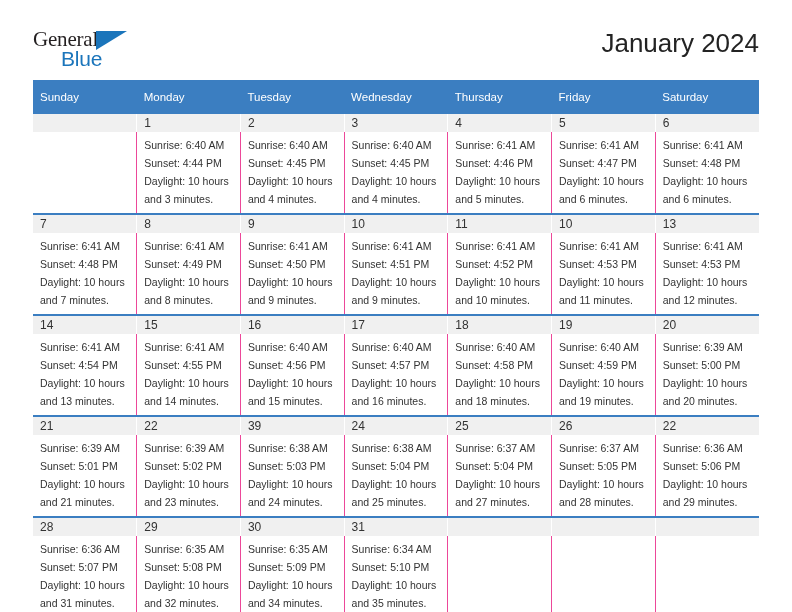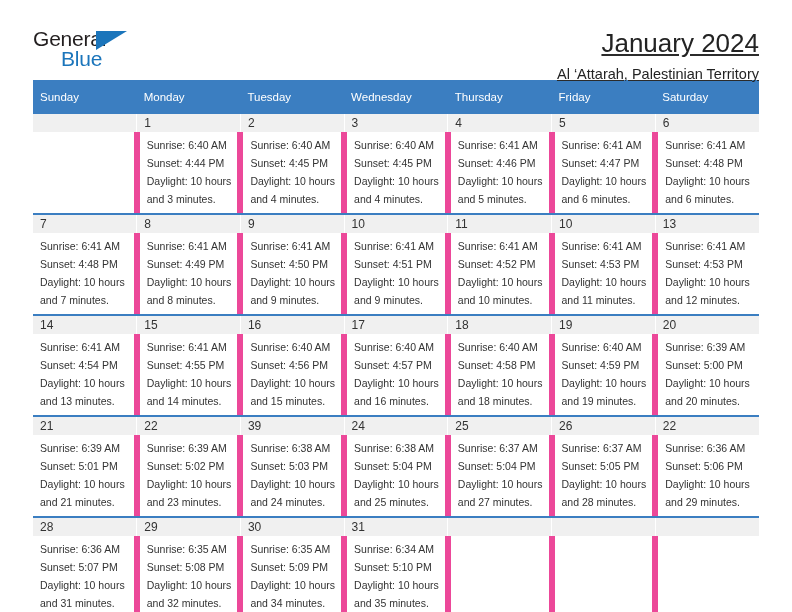--- a/index.html
+++ b/index.html
@@ -38,20 +38,21 @@
     flex: 0 0 auto;
   }
   .logo-general {
     position: absolute;
     left: 0;
     top: 0;
     font-size: 21px;
     letter-spacing: -0.2px;
     color: #231f20;
     line-height: 22px;
+    font-family: Liberation Serif, serif;
   }
   .logo-blue {
     position: absolute;
     left: 28px;
     top: 20px;
     font-size: 21px;
     letter-spacing: -0.2px;
     color: #1b75bb;
     line-height: 22px;
   }
@@ -62,21 +63,20 @@
     width: 0;
     height: 0;
     border-left: 31px solid #1b75bb;
     border-bottom: 19px solid transparent;
   }
 
   .titleblock {
     text-align: right;
     flex: 1 1 auto;
     padding-top: 0px;
-    text-decoration: underline;
   }
   .cal-title {
     font-size: 26px;
     color: #232323;
     line-height: 30px;
     font-weight: normal;
     margin: 0;
   }
   .cal-sub {
     font-size: 14.5px;
@@ -118,21 +118,21 @@
   }
   tbody tr.daynum-row td:last-child { border-right: none; }
   tbody tr.daynum-row td.empty { background: #f0f0f0; }
 
   tbody tr.info-row td {
     background: #ffffff;
     vertical-align: top;
     padding: 3px 6px 6px 7px;
     height: 70px;
     box-sizing: border-box;
-    border-right: 6px solid #ec4899;
+    border-right: 1px solid #ec4899;
   }
   tbody tr.info-row td:last-child { border-right: none; }
 
   tbody tr.week-sep td {
     padding: 0;
     height: 2px;
     background: #3b7ec1;
     border: none;
   }
 
@@ -151,21 +151,20 @@
   <div class="topbar">
 
     <div class="logo">
       <span class="logo-general">General</span>
       <span class="logo-triangle"></span>
       <span class="logo-blue">Blue</span>
     </div>
 
     <div class="titleblock">
       <h1 class="cal-title">January 2024</h1>
-      <p class="cal-sub">Al ‘Attarah, Palestinian Territory</p>
     </div>
 
   </div>
 
   <table class="calendar">
     <colgroup>
       <col>
         <col>
         <col>
         <col>

